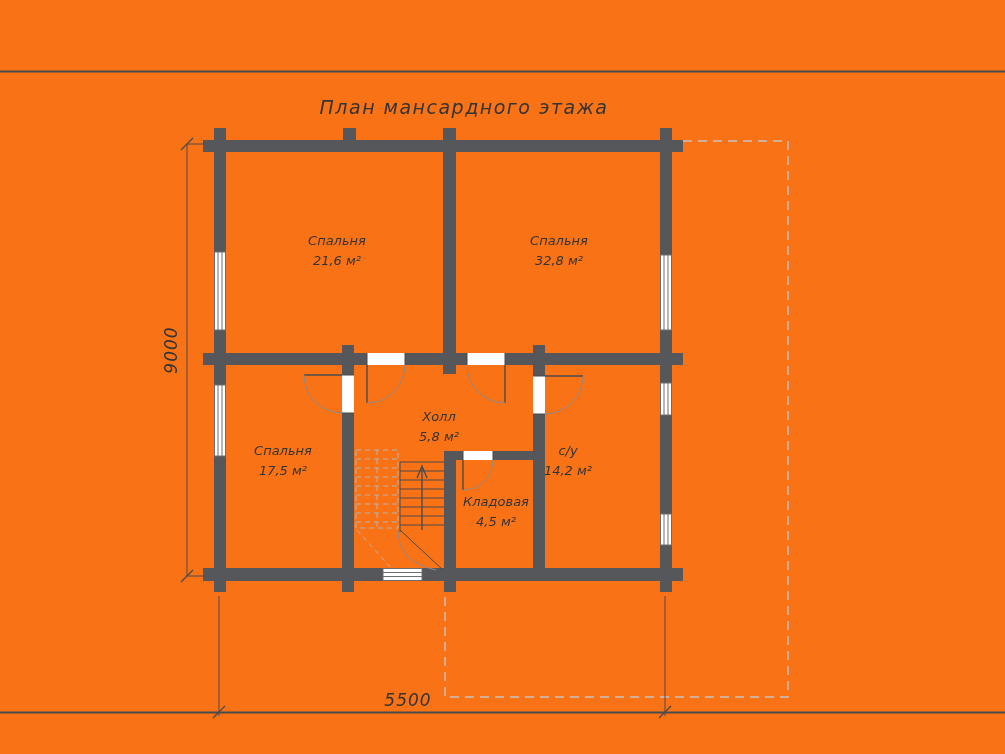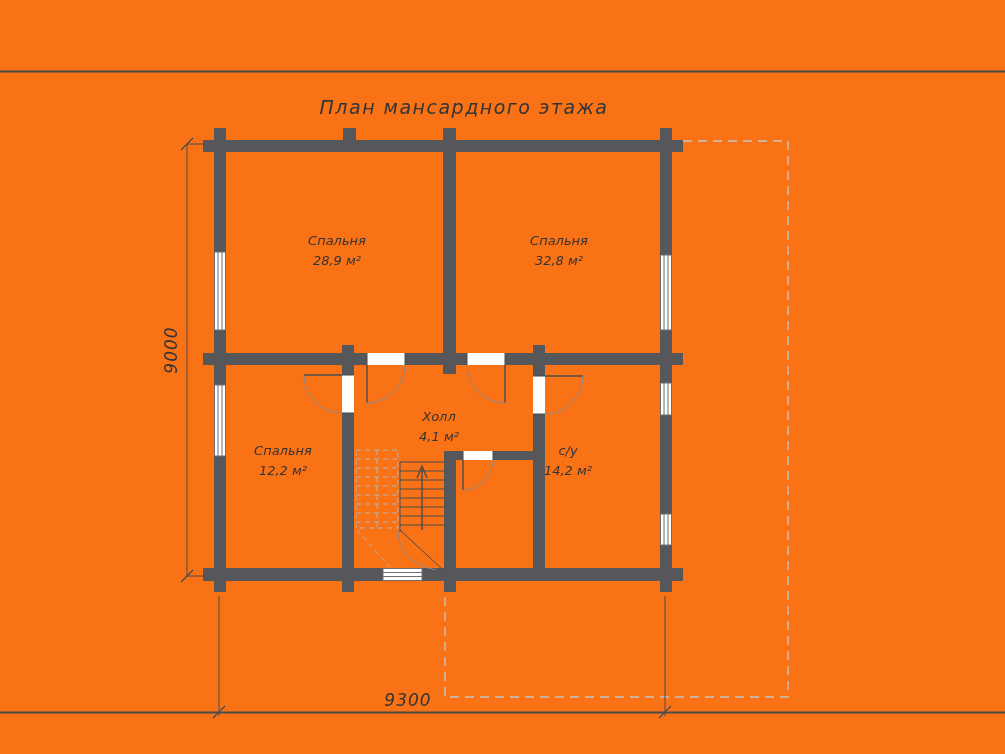--- a/index.html
+++ b/index.html
@@ -154,41 +154,45 @@
         <path class="thin" d="M219,596 V716 M665,596 V716"></path>
         <path class="thin2" d="M213,718 L225,706 M659,718 L671,706"></path>
       </g>
     </g>
   </svg>
 
   <div class="title" style="left:464px;top:107px">План мансардного этажа</div>
 
   <div class="lbl" style="left:337px;top:251px">
     <div>Спальня</div>
-    <div>28,9 м²</div>
+    <div>21,6 м²</div>
   </div>
 
   <div class="lbl" style="left:559px;top:251px">
     <div>Спальня</div>
     <div>32,8 м²</div>
   </div>
 
   <div class="lbl" style="left:283px;top:461px">
     <div>Спальня</div>
-    <div>12,2 м²</div>
+    <div>17,5 м²</div>
   </div>
 
   <div class="lbl" style="left:439px;top:427px">
     <div>Холл</div>
-    <div>4,1 м²</div>
+    <div>5,8 м²</div>
   </div>
 
+  <div class="lbl" style="left:496px;top:512px">
+    <div>Кладовая</div>
+    <div>4,5 м²</div>
+  </div>
 
   <div class="lbl" style="left:568px;top:461px">
     <div>с/у</div>
     <div>14,2 м²</div>
   </div>
 
   <div class="dim vert" style="left:171px;top:350px">9000</div>
 
-  <div class="dim" style="left:408px;top:700px">9300</div>
+  <div class="dim" style="left:408px;top:700px">5500</div>
 
 </div>
 
 </body></html>

